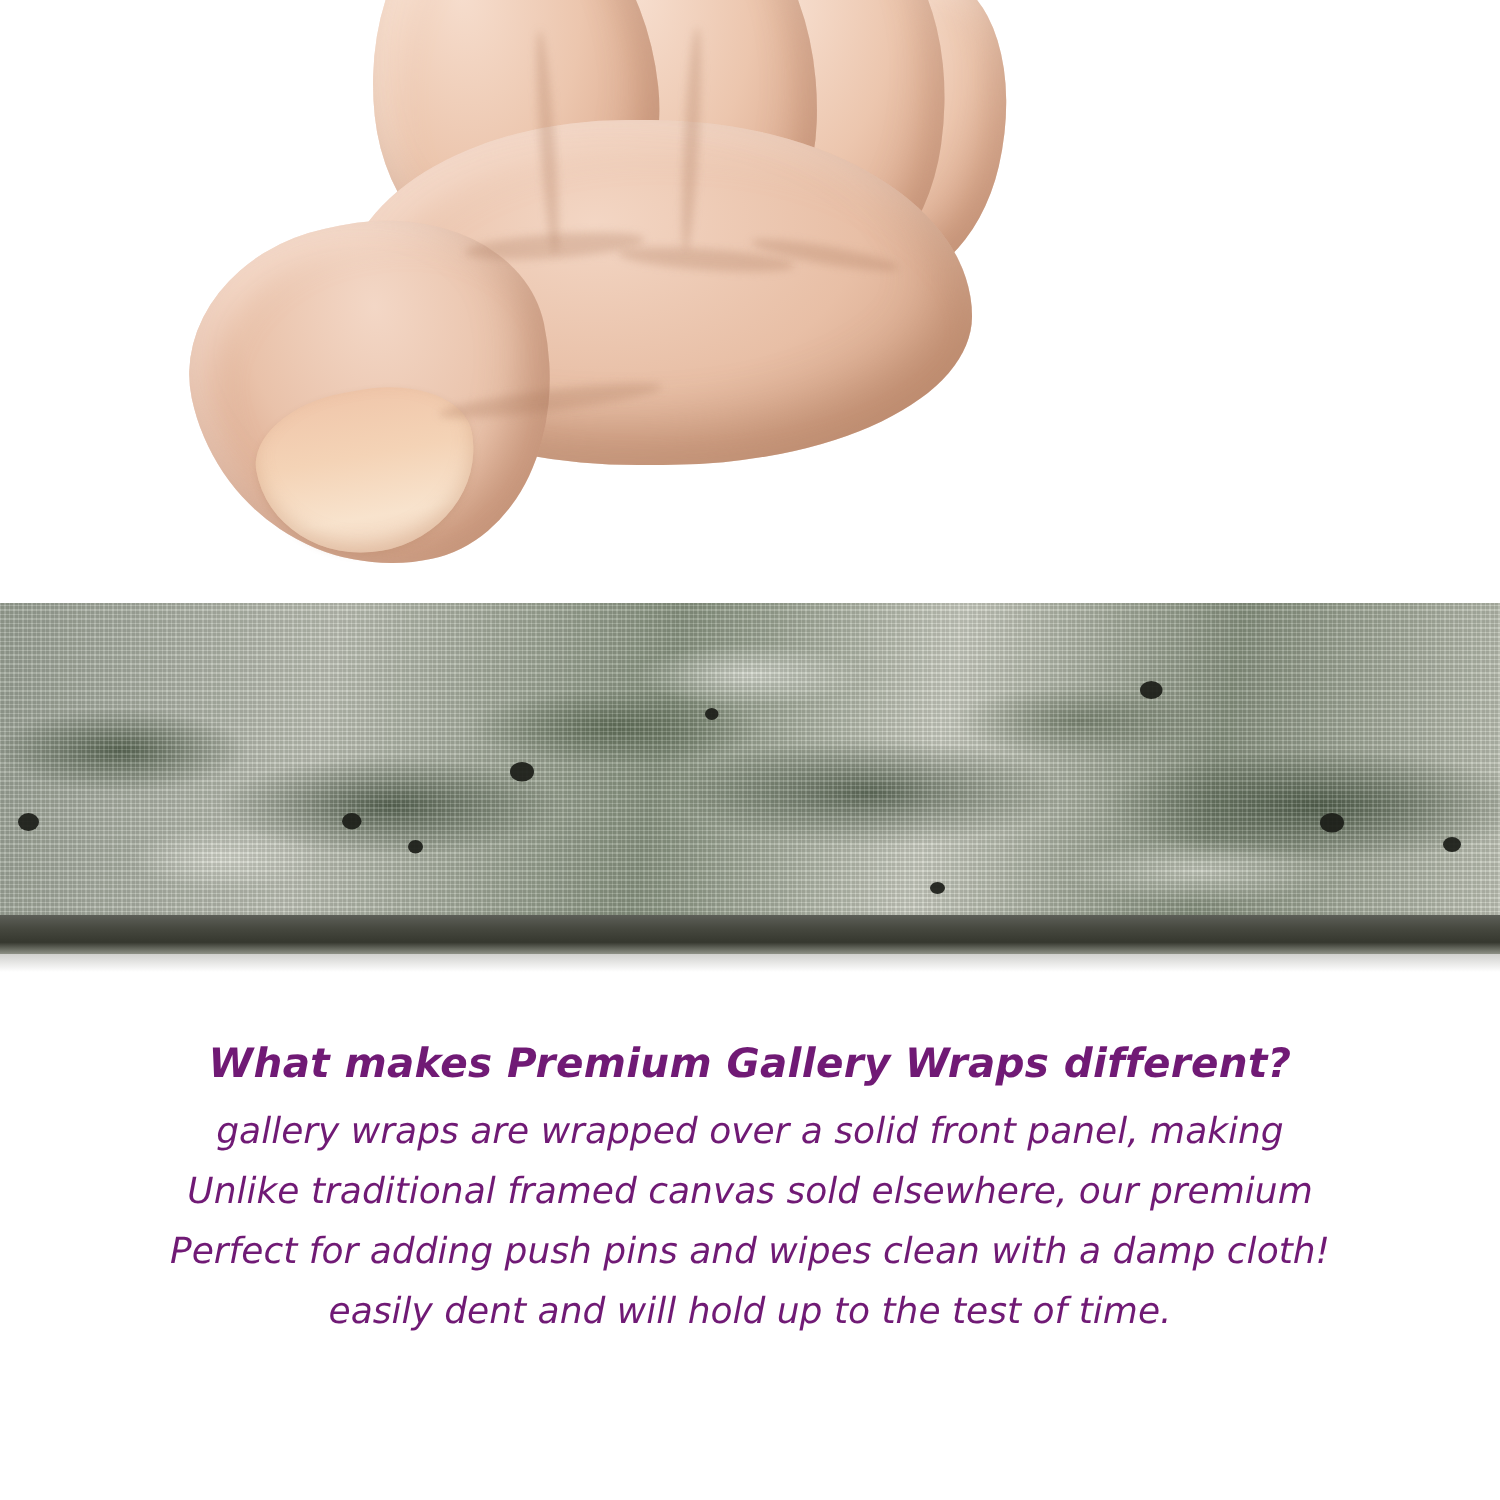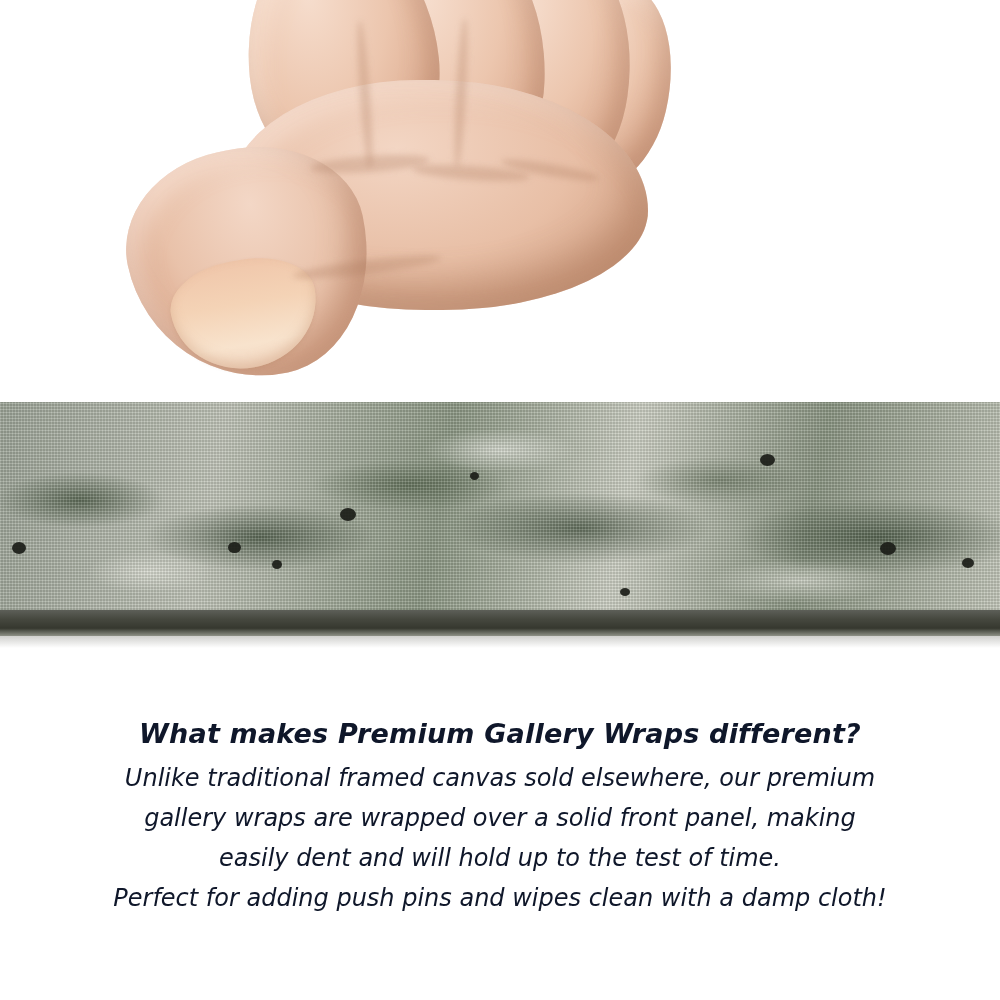--- a/index.html
+++ b/index.html
@@ -161,24 +161,24 @@
     top: 636px;
     width: 1000px;
     height: 12px;
     background: linear-gradient(180deg, rgba(120,120,112,0.35), rgba(255,255,255,0));
   }
 
   
   .caption {
     position: absolute;
     left: 0;
-    top: 718px;
+    top: 694px;
     width: 1000px;
     text-align: center;
-    color: #0f172a;
+    color: #701a75;
     font-family: "DejaVu Sans", sans-serif;
     font-style: italic;
   }
   .caption-heading {
     font-size: 27px;
     font-weight: 700;
     letter-spacing: 0.2px;
     margin-bottom: 12px;
   }
   .caption-body p {
@@ -224,20 +224,20 @@
       <div class="speck" style="left:470px; top:70px;  width:9px;  height:8px;"></div>
       <div class="speck" style="left:620px; top:186px; width:10px; height:8px;"></div>
     </div>
     <div class="canvas-bottom-edge"></div>
     <div class="canvas-shadow"></div>
   </div>
 
   <div class="caption">
     <div class="caption-heading">What makes Premium Gallery Wraps different?</div>
     <div class="caption-body">
+      <p>gallery wraps are wrapped over a solid front panel, making</p>
       <p>Unlike traditional framed canvas sold elsewhere, our premium</p>
-      <p>gallery wraps are wrapped over a solid front panel, making</p>
+      <p>Perfect for adding push pins and wipes clean with a damp cloth!</p>
       <p>easily dent and will hold up to the test of time.</p>
-      <p>Perfect for adding push pins and wipes clean with a damp cloth!</p>
     </div>
   </div>
 
 </div>
 
 </body></html>

